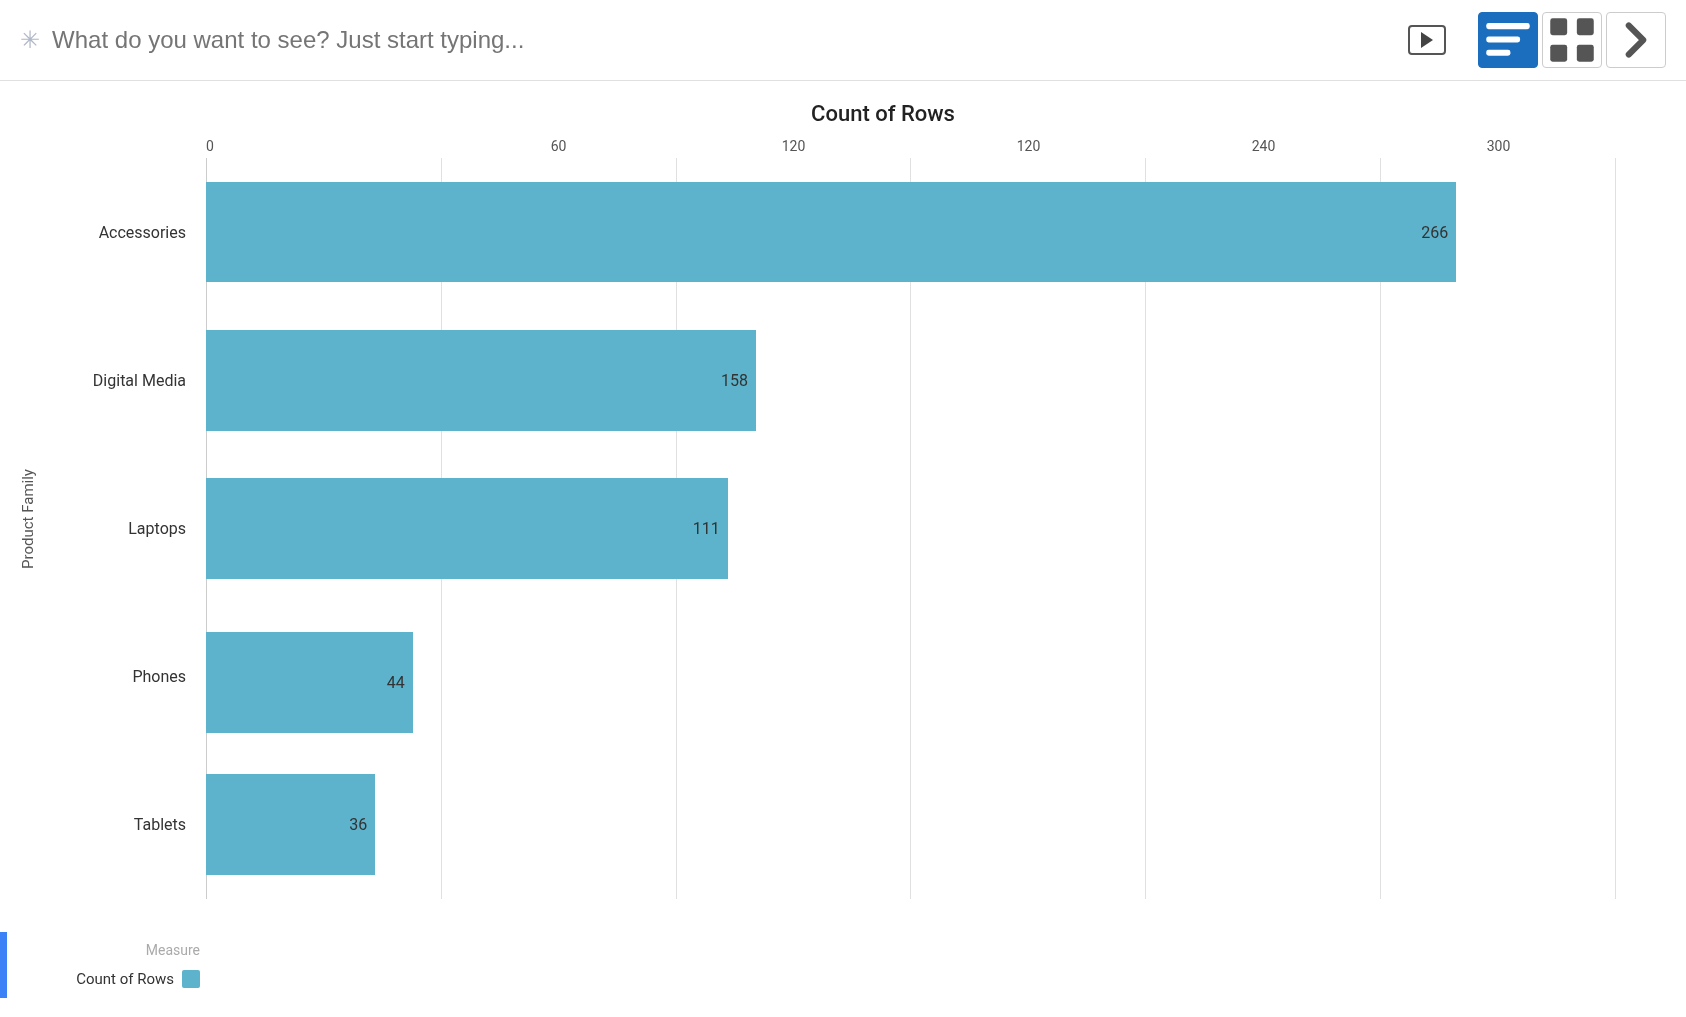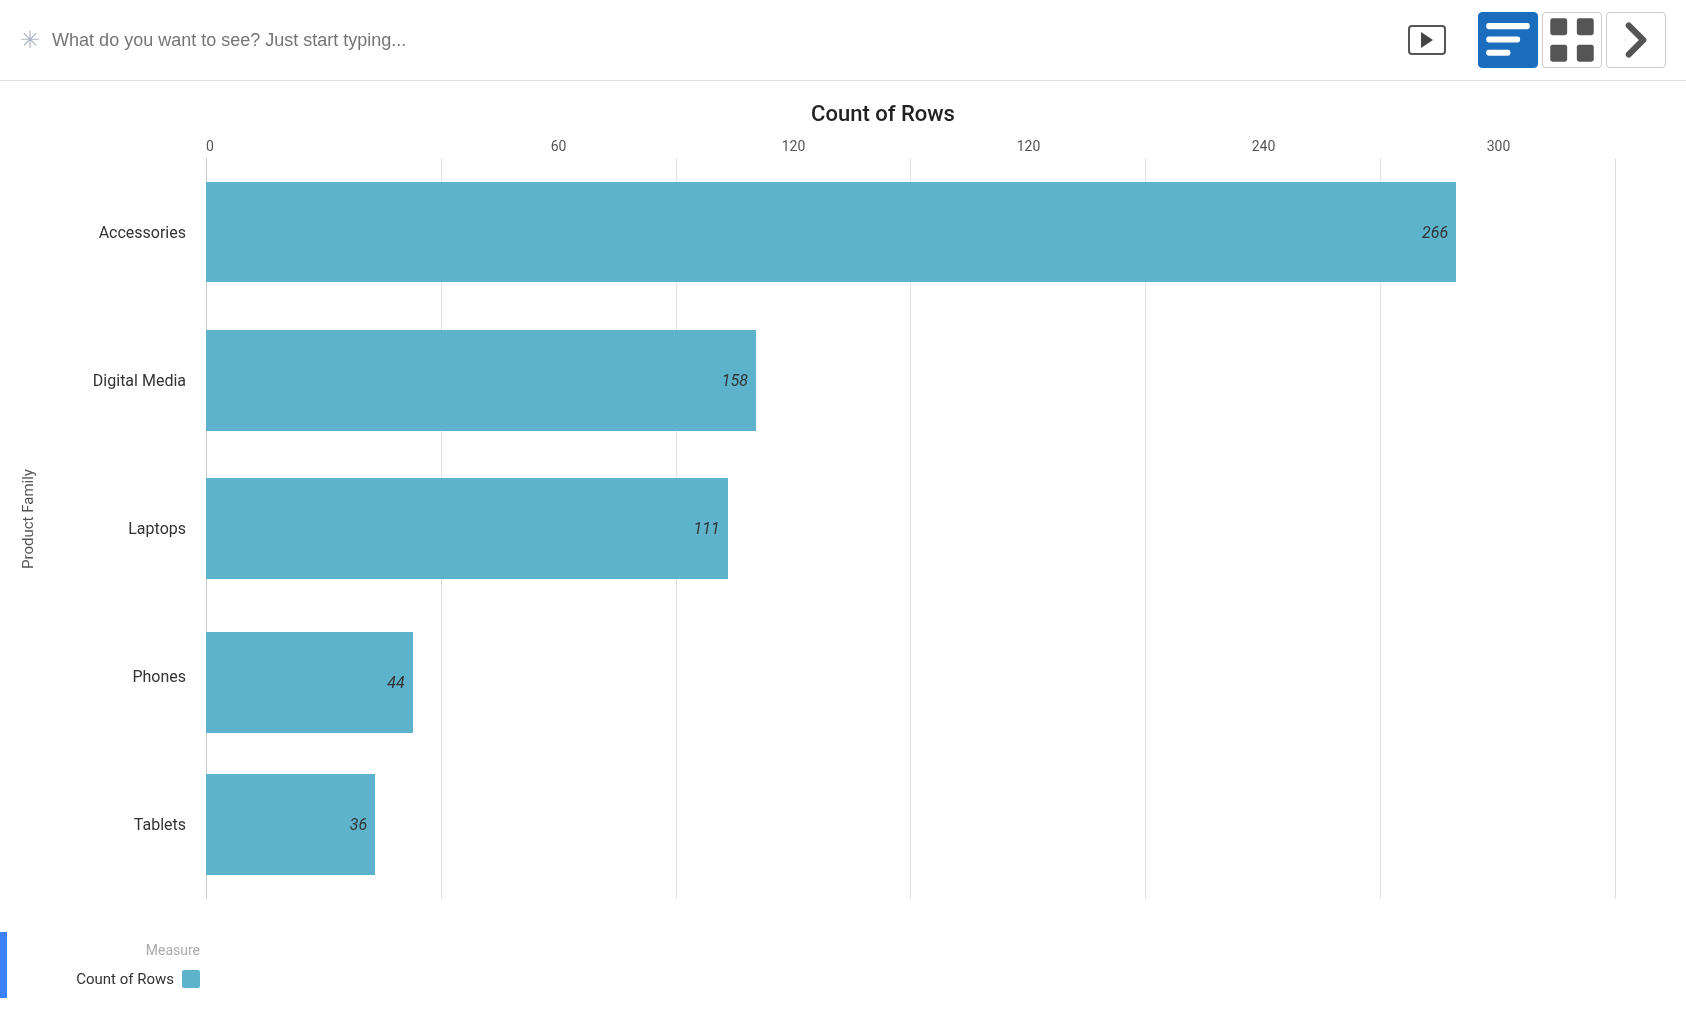--- a/index.html
+++ b/index.html
@@ -24,21 +24,21 @@
     .star-icon {
       color: #b0b8c8;
       font-size: 24px;
       flex-shrink: 0;
     }
 
     .search-input {
       flex: 1;
       border: none;
       outline: none;
-      font-size: 18px;
+      font-size: 24px;
       color: #aab;
       background: transparent;
       max-width: 860px;
     }
 
     .play-button-wrap {
       margin-left: auto;
       border: 2px solid #555;
       border-radius: 4px;
       width: 38px;
@@ -194,21 +194,20 @@
       color: #333;
       padding-right: 10px;
     }
 
     .bar-track {
       width: 100%;
       height: 68%;
       position: relative;
       display: flex;
       align-items: center;
-      font-style: italic;
     }
 
     .bar-fill {
       height: 100%;
       background: #5db3cc;
       position: relative;
       display: flex;
       align-items: center;
       justify-content: flex-end;
     }

